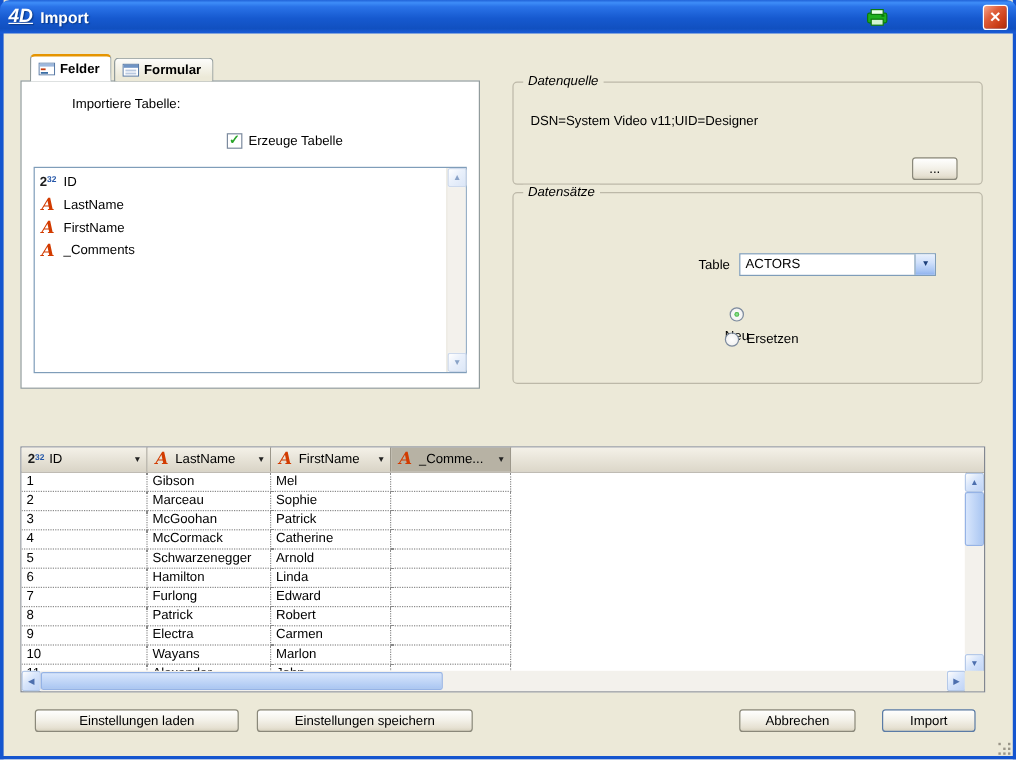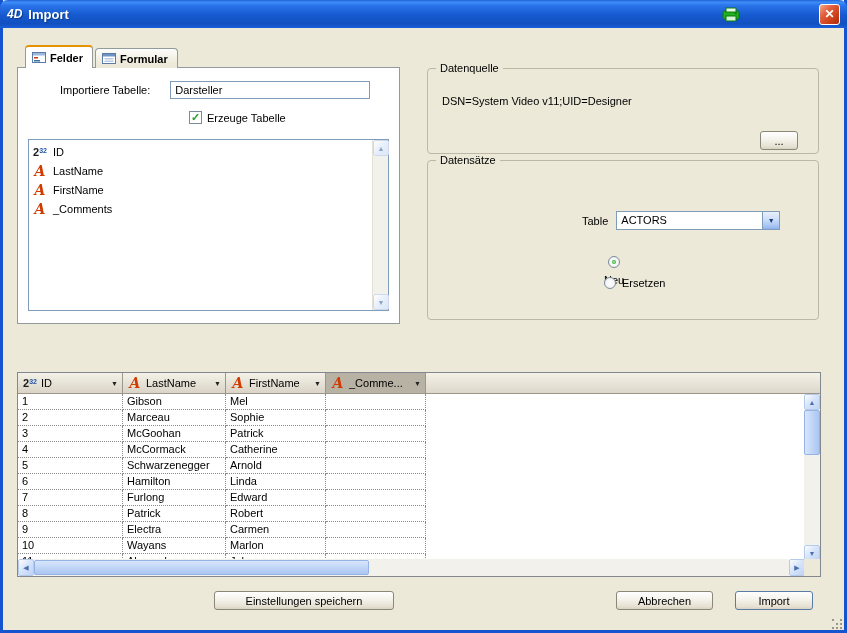--- a/index.html
+++ b/index.html
@@ -6,21 +6,21 @@
   html,body { background:#fff; }
   body { font-family:"Liberation Sans", sans-serif; font-size:11px; color:#000; }
 
   .window { position:relative; width:847px; height:633px; background:#ece9d8;
     border-left:3px solid #1455cf; border-right:3px solid #1455cf; border-bottom:3px solid #1455cf; }
 
   
   .titlebar { height:28px; margin:0 -3px; display:flex; align-items:center; gap:6px; padding:0 7px;
     border-radius:8px 8px 0 0;
     background:linear-gradient(180deg,#2163d8 0%,#3e8df8 8%,#2a73e8 20%,#1659cf 55%,#1150c0 85%,#1a5edb 100%); }
-  .app-icon { color:#fff; font-weight:bold; font-style:italic; font-size:12px; text-shadow:1px 1px 1px #0a3a8a; }
+  .app-icon { color:#fff; font-weight:bold; font-style:italic; font-size:16px; text-shadow:1px 1px 1px #0a3a8a;text-decoration:underline; }
   .title-text { flex:1; color:#fff; font-weight:bold; font-size:13px; text-shadow:1px 1px 1px #0a3a8a; }
   .tb-green { width:20px; height:17px; display:flex; align-items:center; justify-content:center; margin-right:72px; }
   .close-btn { width:21px; height:21px; border:1px solid #fff; border-radius:3px; color:#fff; font-size:12px; font-weight:bold;
     display:flex; align-items:center; justify-content:center;
     background:linear-gradient(135deg,#f6a68b 0%,#e0603c 35%,#cc3f18 70%,#a82a0b 100%); }
 
   .client { position:relative; width:841px; height:602px; }
 
   
   .tabs { position:absolute; left:22px; top:17px; display:flex; align-items:flex-end; z-index:3;font-weight:bold; }
@@ -47,21 +47,21 @@
   .fields-list { flex:1; padding-top:2px; overflow:hidden; }
   .field-item { display:flex; align-items:center; gap:5px; height:19px; padding-left:3px; }
 
   .ficon { display:inline-flex; align-items:baseline; width:16px; justify-content:center; flex:0 0 16px; }
   .ficon.longint { font-weight:bold; font-size:11px; color:#1b1b1b; }
   .ficon.longint sup { font-size:7px; color:#2456a8; position:relative; top:-3px; }
   .ficon.alpha { font-family:"DejaVu Serif", serif; font-style:italic; font-weight:bold; color:#d23b00; font-size:14px; line-height:1; }
 
   
   .groupbox { position:absolute; border:1px solid #bcb8a8; border-radius:4px; }
-  .gb-label { position:absolute; top:-7px; left:8px; background:#ece9d8; padding:0 4px; }
+  .gb-label { position:absolute; top:-7px; left:8px; background:#ece9d8; padding:0 4px;font-style:italic; }
   .gb-source { left:424px; top:40px; width:392px; height:86px; }
   .gb-records { left:424px; top:132px; width:392px; height:160px; }
   .dsn { position:absolute; left:14px; top:26px; }
   .browse { position:absolute; right:20px; top:62px; width:38px; height:16px; }
 
   .combo-row { position:absolute; left:154px; top:50px; display:flex; align-items:center; gap:8px; }
   .combo { display:flex; width:164px; height:19px; border:1px solid #7f9db9; background:#fff; }
   .combo-text { flex:1; padding:2px 4px; overflow:hidden; white-space:nowrap; }
   .combo-arrow { width:17px; border-left:1px solid #7f9db9; display:flex; align-items:center; justify-content:center;
     font-size:7px; color:#1b3f7a; background:linear-gradient(180deg,#e8f0fd 0%,#cfe0fb 40%,#a9c6f4 80%,#8fb2ee 100%); }
@@ -161,21 +161,20 @@
             <rect x="2.5" y="7.5" width="9" height="1.5" fill="#b9c9e0"></rect>
           </svg>
         </span>
         <span>Formular</span>
       </div>
     </div>
 
     <div class="tab-panel">
       <div class="form-row">
         <label>Importiere Tabelle:</label>
-        <input class="xp-input" type="text" value="Darsteller" style="">
       </div>
       <div class="check-row">
         <span class="checkbox">✓</span>
         <span>Erzeuge Tabelle</span>
       </div>
       <div class="fields-listbox">
         <div class="fields-list">
             <div class="field-item">
               <span class="ficon longint">2<sup>32</sup></span>
               <span class="flabel">ID</span>
@@ -328,19 +327,20 @@
       <div class="hscroll grid-hscroll">
         <div class="sb-btn">◀</div>
         <div class="sb-track">
           <div class="sb-thumb"></div>
         </div>
         <div class="sb-btn">▶</div>
       </div>
       <div class="sb-corner"></div>
     </div>
 
+    <button class="xp-btn b-load">Einstellungen laden</button>
     <button class="xp-btn b-save">Einstellungen speichern</button>
     <button class="xp-btn b-cancel">Abbrechen</button>
     <button class="xp-btn b-import">Import</button>
 
     <div class="grip"></div>
   </div>
 </div>
 
 </body></html>

